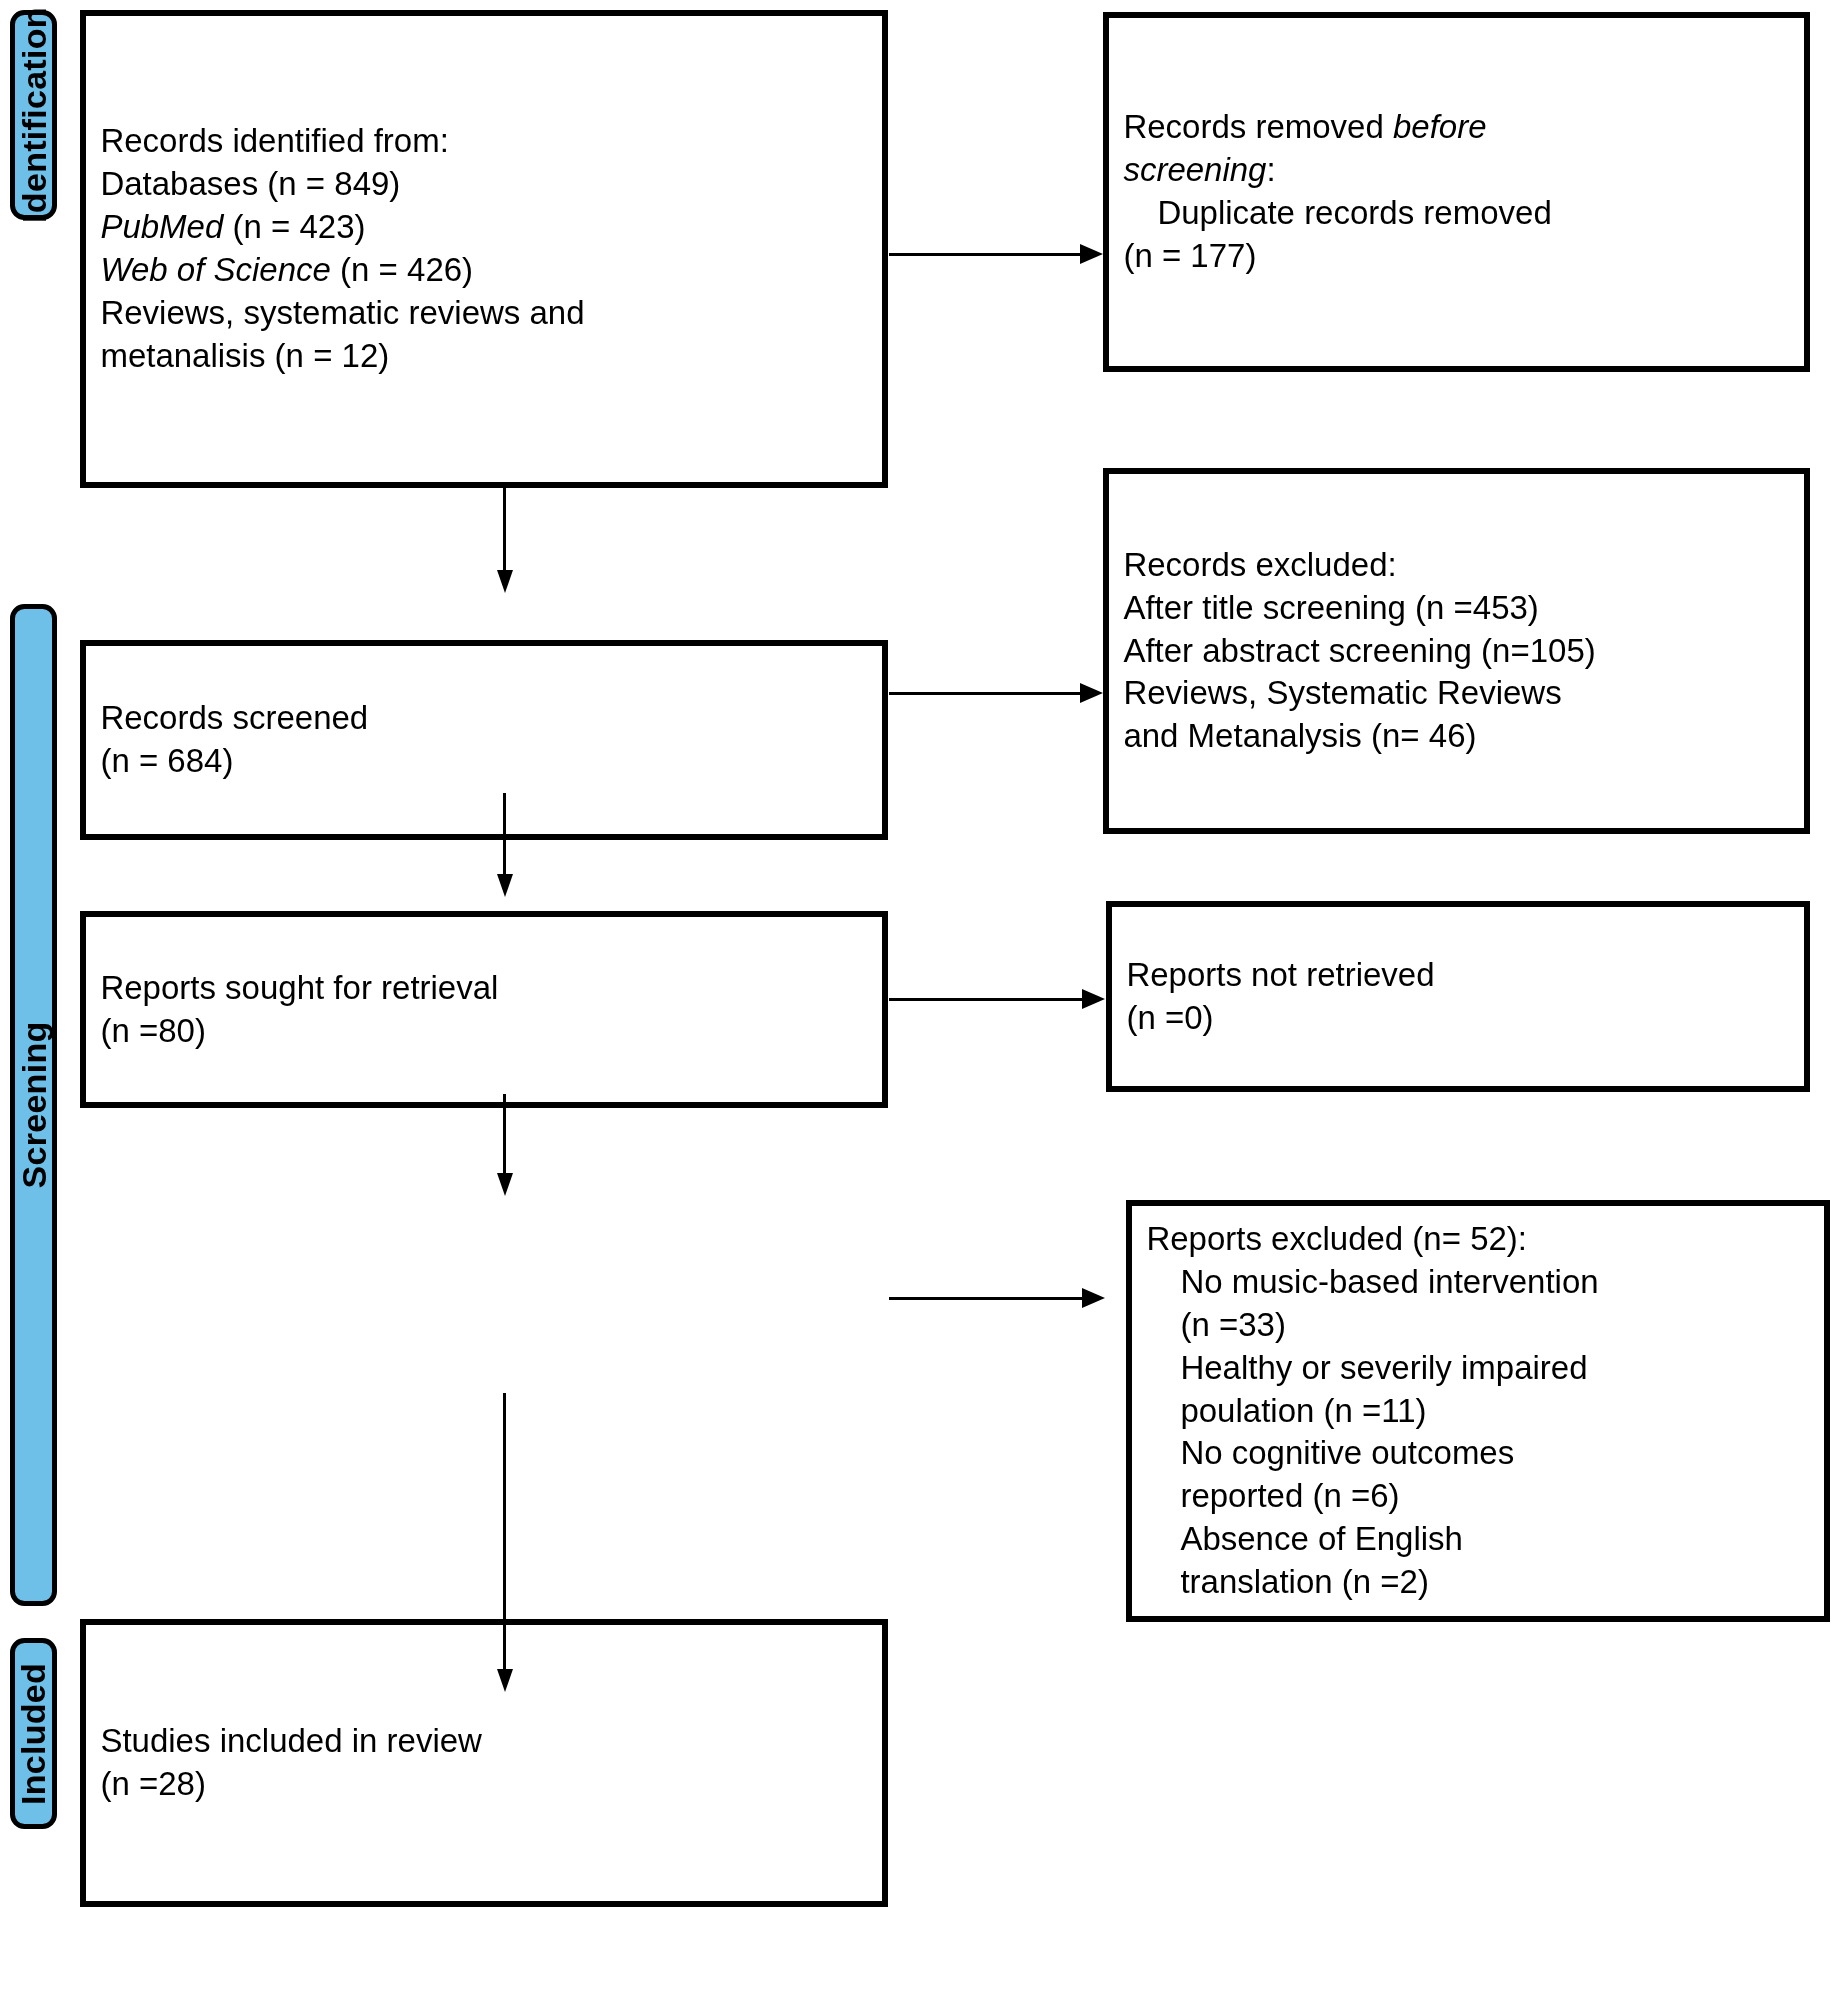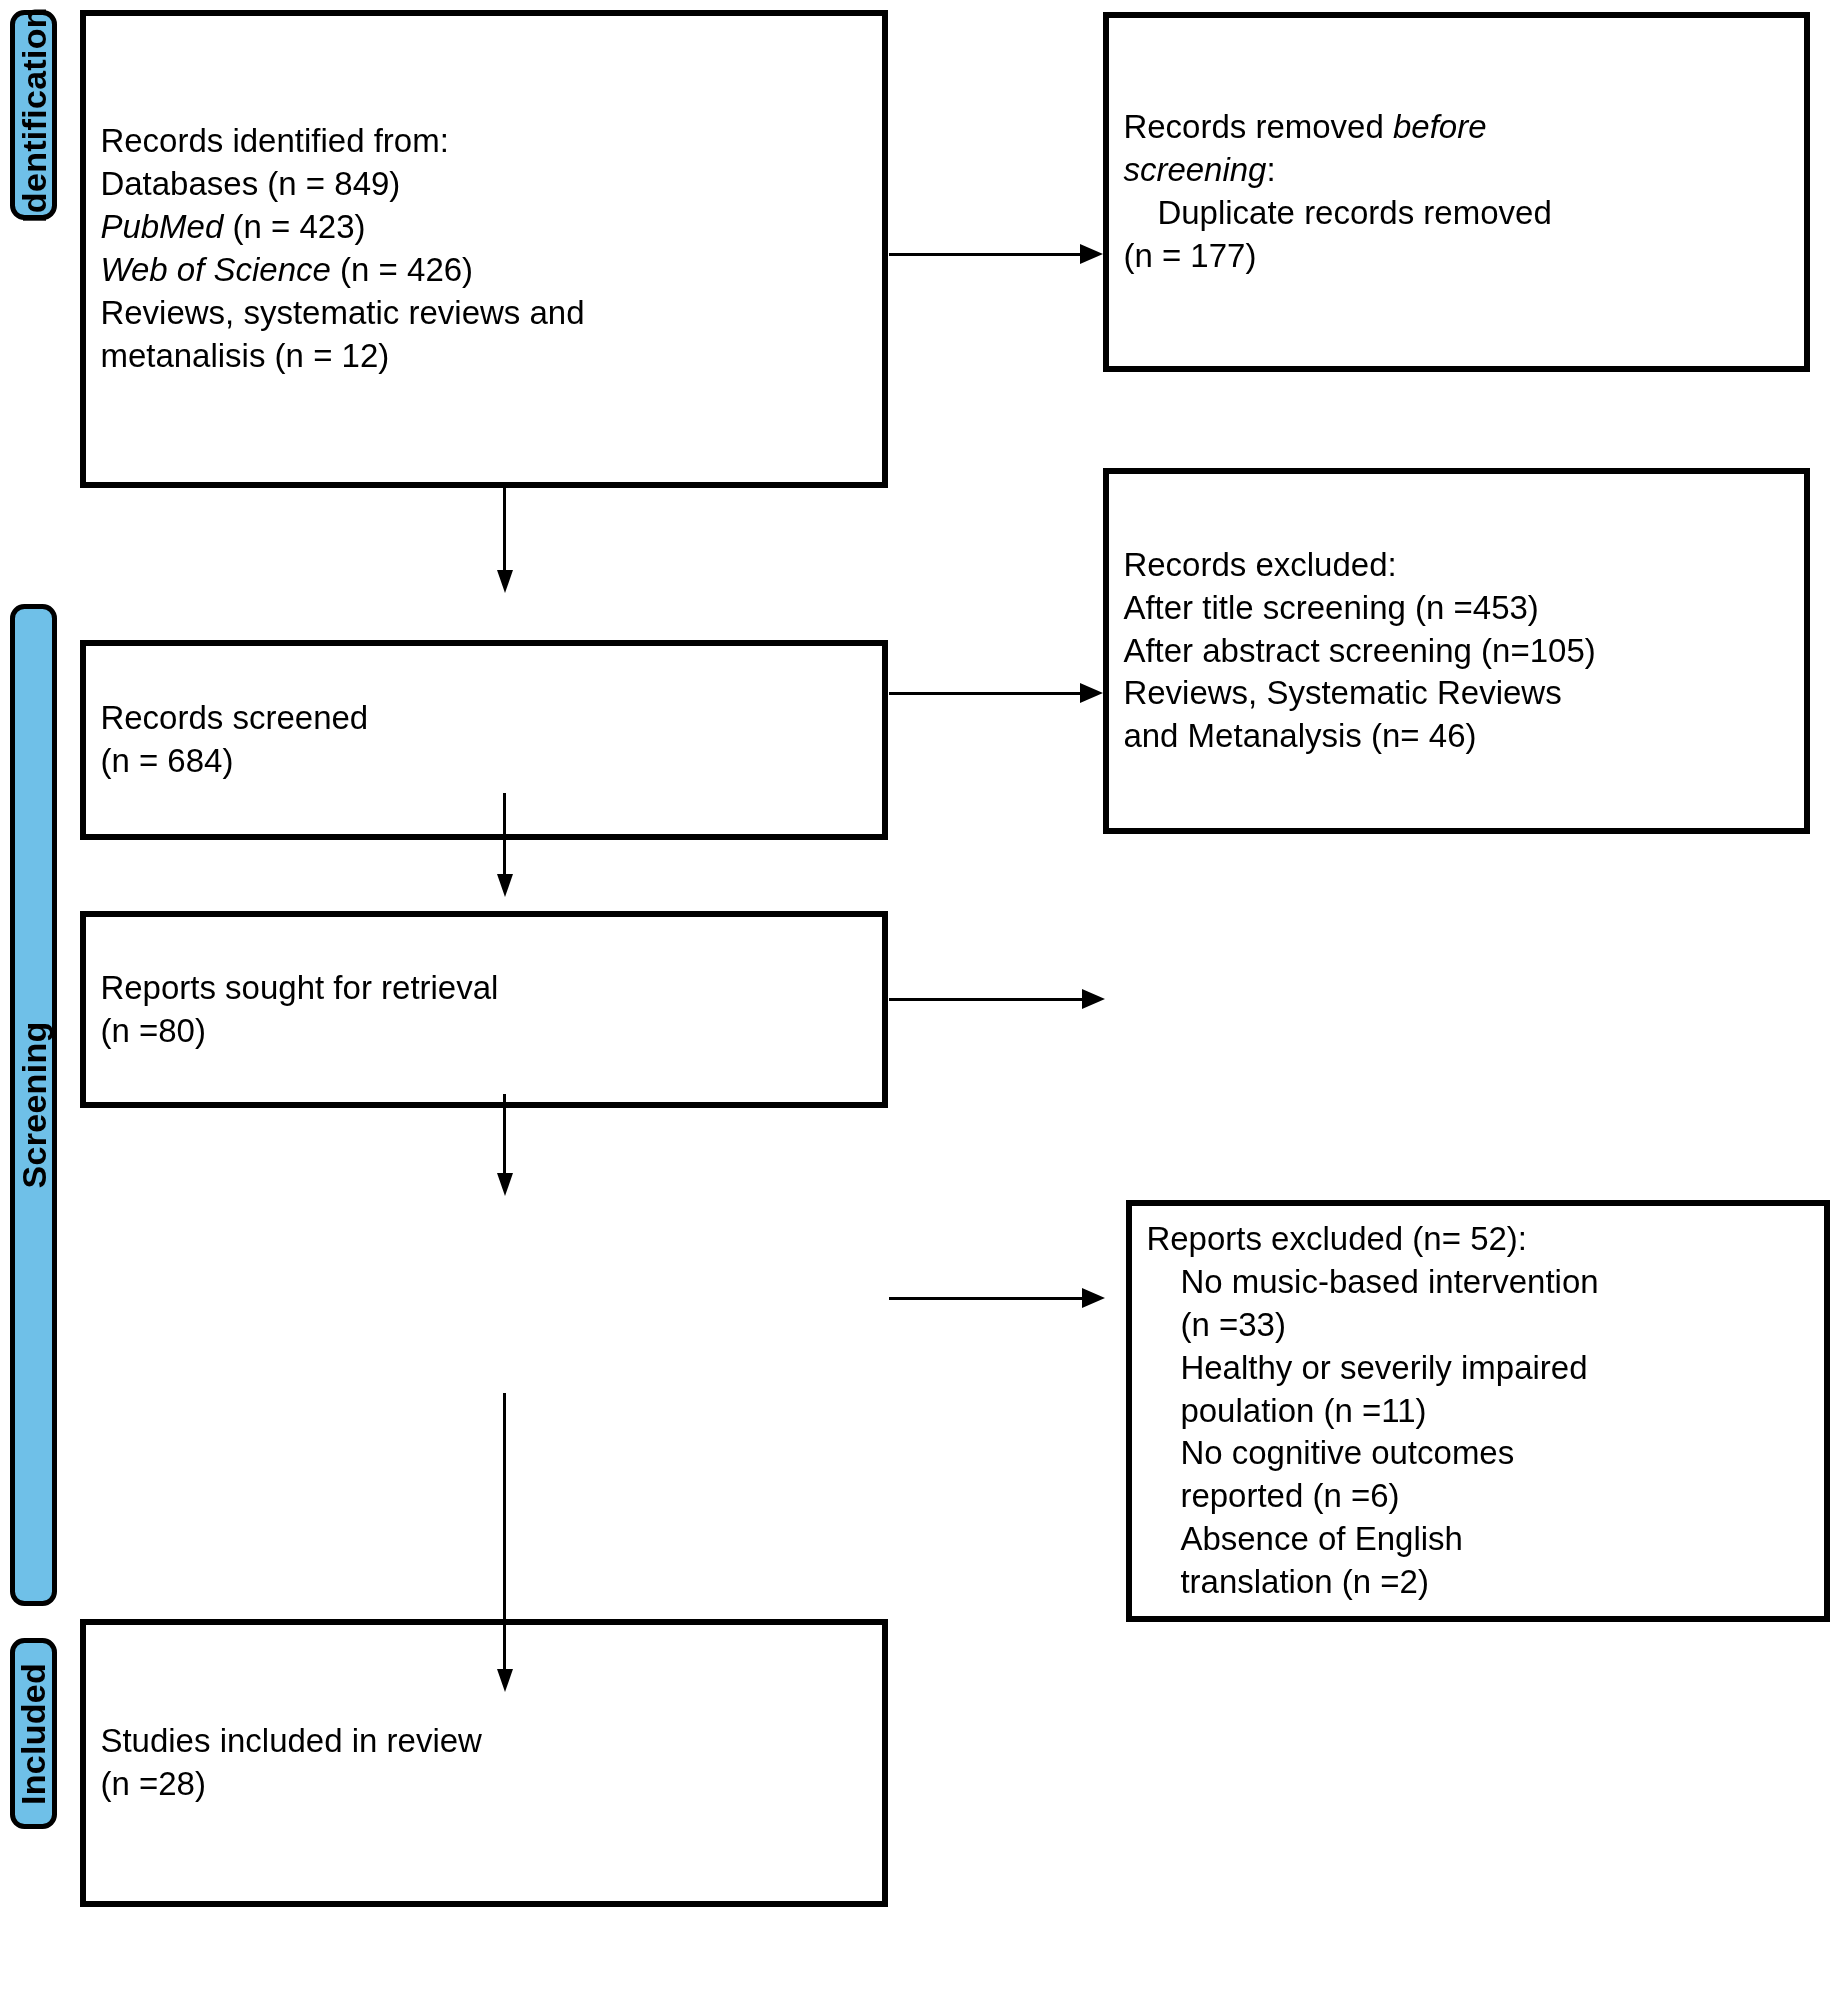--- a/index.html
+++ b/index.html
@@ -130,20 +130,24 @@
 <span>After abstract screening (n=105)</span>
 <span>Reviews, Systematic Reviews</span>
 <span>and Metanalysis (n= 46)</span></div>
   </div>
 
   <div class="flow-box" style="left:80px; top:898px; width:808px; height:197px;margin-top:13px;">
     <div class="flow-box-text"><span>Reports sought for retrieval</span>
 <span>(n =80)</span></div>
   </div>
 
+  <div class="flow-box" style="left:1106px; top:901px; width:704px; height:191px;">
+    <div class="flow-box-text"><span>Reports not retrieved</span>
+<span>(n =0)</span></div>
+  </div>
 
 
   <div class="flow-box" style="left:1106px; top:1200px; width:704px; height:422px;margin-left:20px;">
     <div class="flow-box-text"><span>Reports excluded (n= 52):</span>
 <span class="indent"></span><span>No music-based intervention</span>
 <span class="indent"></span><span>(n =33)</span>
 <span class="indent"></span><span>Healthy or severily impaired</span>
 <span class="indent"></span><span>poulation (n =11)</span>
 <span class="indent"></span><span>No cognitive outcomes</span>
 <span class="indent"></span><span>reported (n =6)</span>

